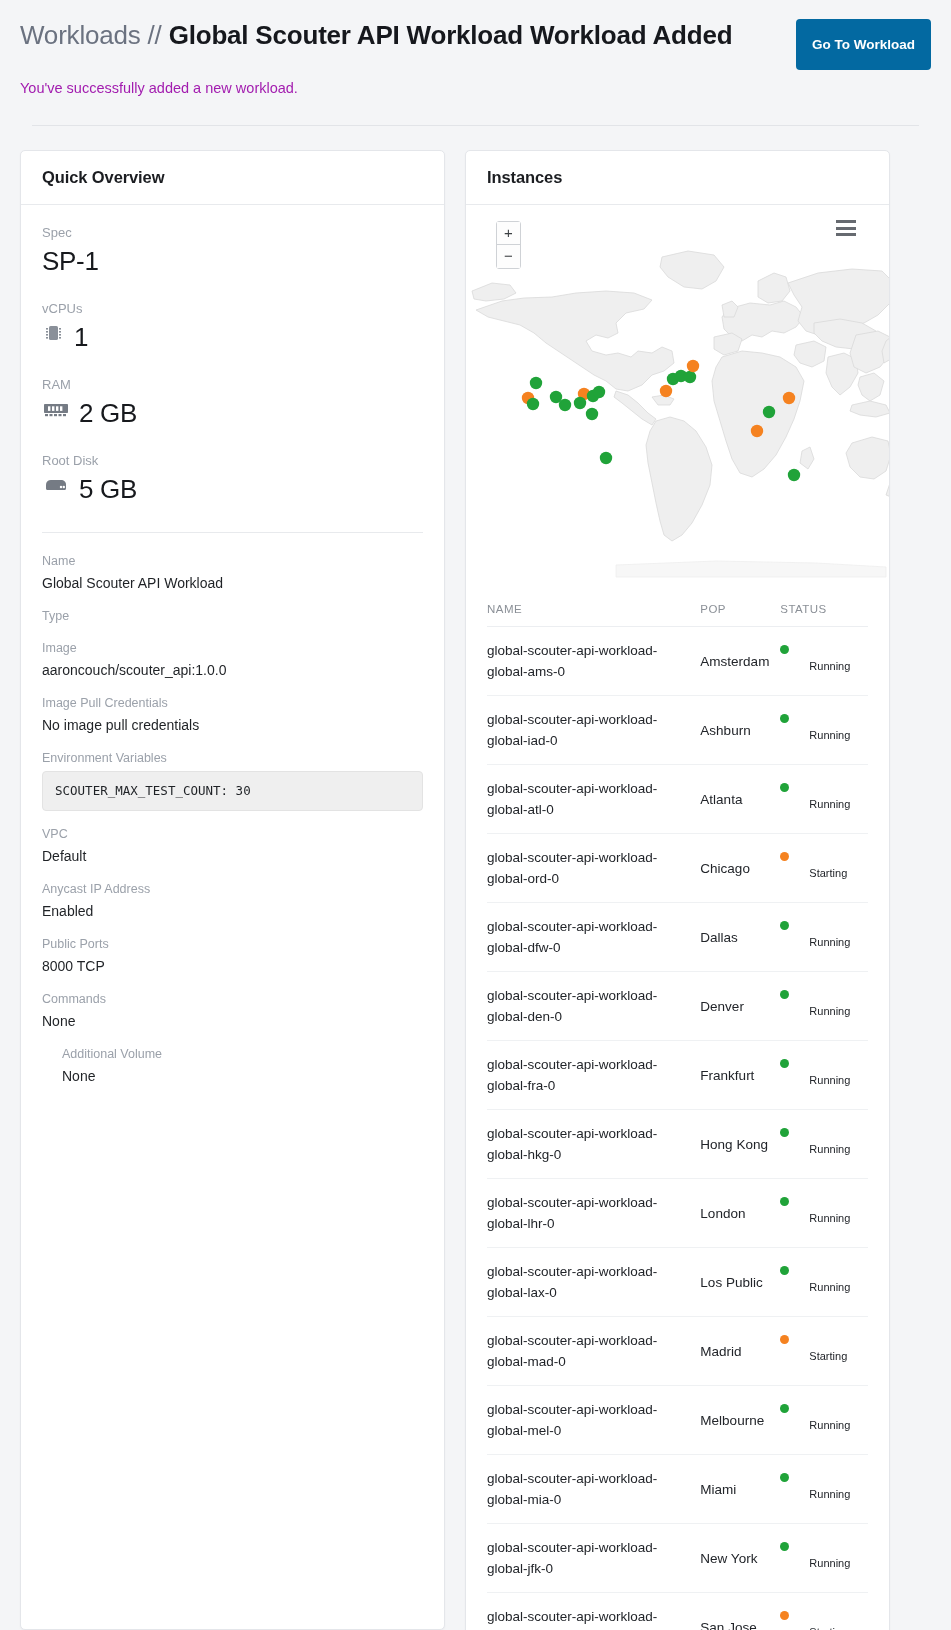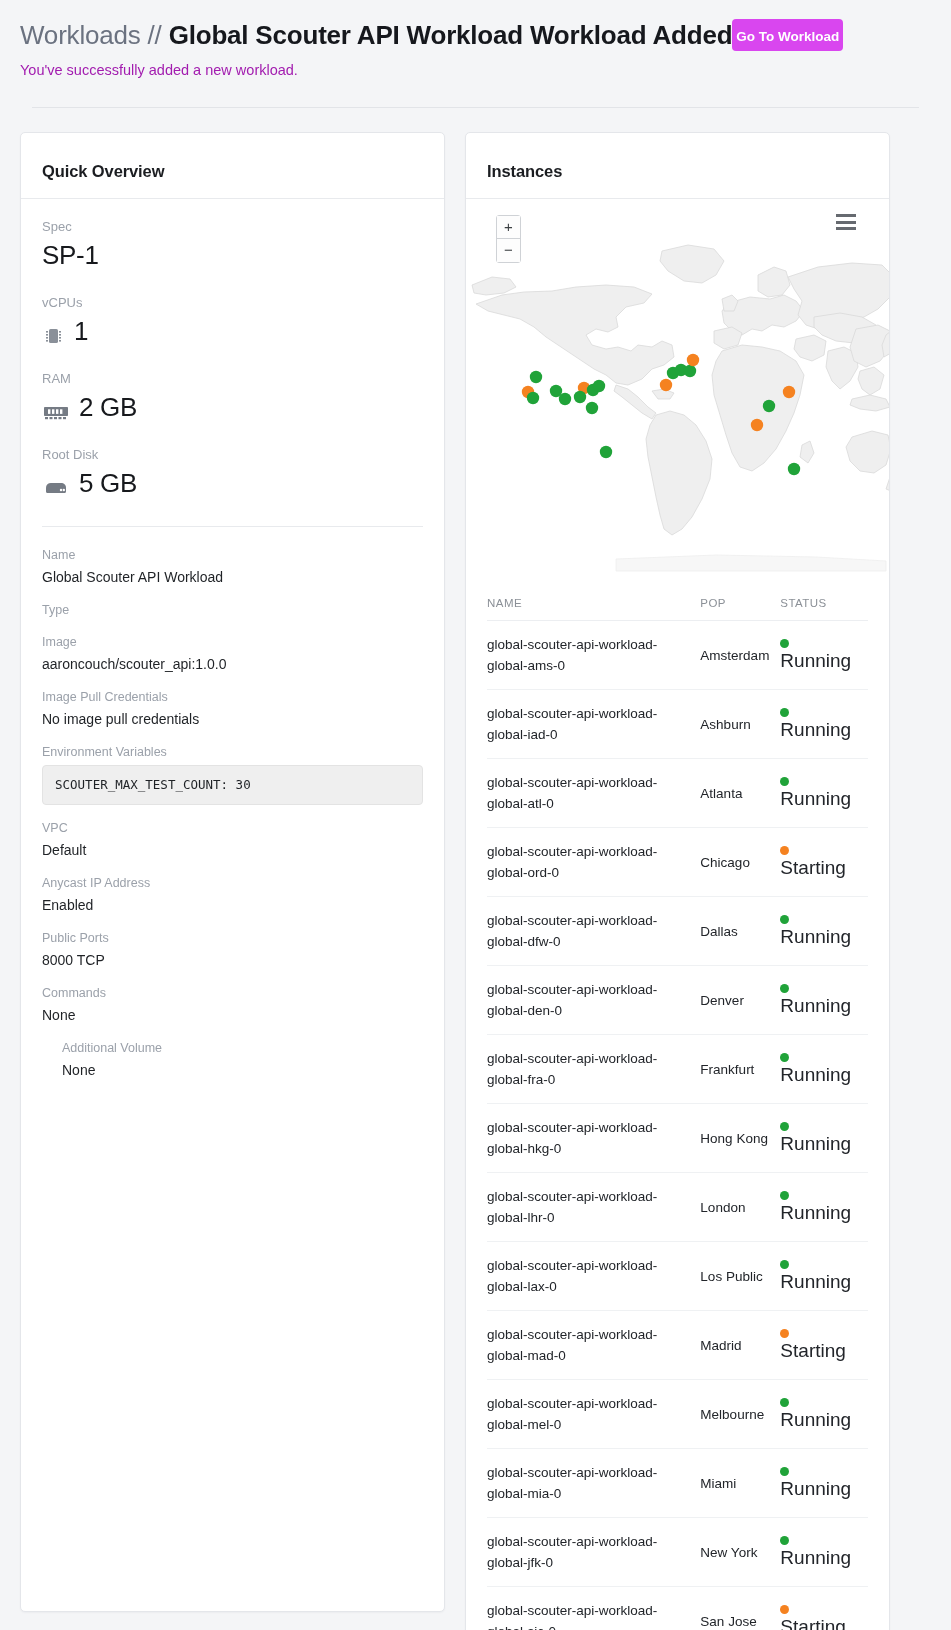--- a/index.html
+++ b/index.html
@@ -14,42 +14,43 @@
   .page { width: 951px; position: relative; }
 
   
   .page-header {
     padding: 16px 20px 0 20px;
     position: relative;
   }
   .title-row {
     display: flex;
     align-items: flex-start;
+    justify-content: space-between;
   }
   .page-title {
     font-size: 26px;
     line-height: 34px;
     color: #6b7280;
     font-weight: 400;
     letter-spacing: -0.2px;
     padding-top: 2px;
   }
   .page-title .strong {
     color: #16181d;
     font-weight: 700;
   }
   .go-btn {
-    background: #d946ef;
+    background: #0369a1;
     color: #ffffff;
     border: none;
     border-radius: 4px;
     font-size: 13.5px;
     font-weight: 700;
-    padding: 0 4px;
-    height: 32px;
+    padding: 0 16px;
+    height: 51px;
     line-height: 36px;
     cursor: pointer;
     white-space: nowrap;
     margin-top: 3px;
     font-family: "Liberation Sans", sans-serif;
   }
   .page-subtitle {
     font-size: 14.5px;
     color: #a21caf;
     margin-top: 8px;
@@ -79,21 +80,20 @@
 
   .card-head {
     padding: 17px 21px 17px 21px;
     border-bottom: 1px solid #e8eaed;
   }
   .card-head h2 {
     font-size: 16.5px;
     font-weight: 700;
     color: #1b1d21;
     letter-spacing: -0.1px;
-    margin-top: 12px;
   }
 
   
   .qo-body { padding: 19px 21px 20px 21px; }
 
   .spec-block { margin-bottom: 22px; }
   .spec-block:last-child { margin-bottom: 0; }
   .spec-label {
     font-size: 13px;
     color: #9ba1aa;
@@ -101,21 +101,21 @@
     margin-bottom: 3px;
     font-weight: 400;
   }
   .spec-value-lg {
     font-size: 26px;
     line-height: 33px;
     color: #17191d;
     font-weight: 400;
     letter-spacing: -0.3px;
     display: flex;
-    align-items: flex-end;
+    align-items: flex-start;
     gap: 9px;
   }
 
   .icon-svg { display: block; flex: 0 0 auto; }
 
   .divider {
     height: 1px;
     background: #e8eaed;
     margin: 26px 0 20px 0;
   }
@@ -222,21 +222,21 @@
   td.c-name { padding-right: 14px; word-break: break-word; }
   td.c-pop  { padding-right: 10px; word-break: break-word; }
   td.c-stat { }
   .status-cell { line-height: 21px; }
   .status-dot {
     display: block;
     width: 9px; height: 9px;
     border-radius: 50%;
     margin-bottom: 2px;
   }
-  .status-text { display: block; font-size: 19px; color: #22252a; }
+  .status-text { display: block; font-size: 11px; color: #22252a; margin-left: 29px; }
 </style>
 </head>
 <body>
 
 <div class="page">
 
   <div class="page-header">
     <div class="title-row">
       <div class="page-title">
         <span>Workloads</span><span> // </span><span class="strong">Global Scouter API Workload Workload Added</span>

